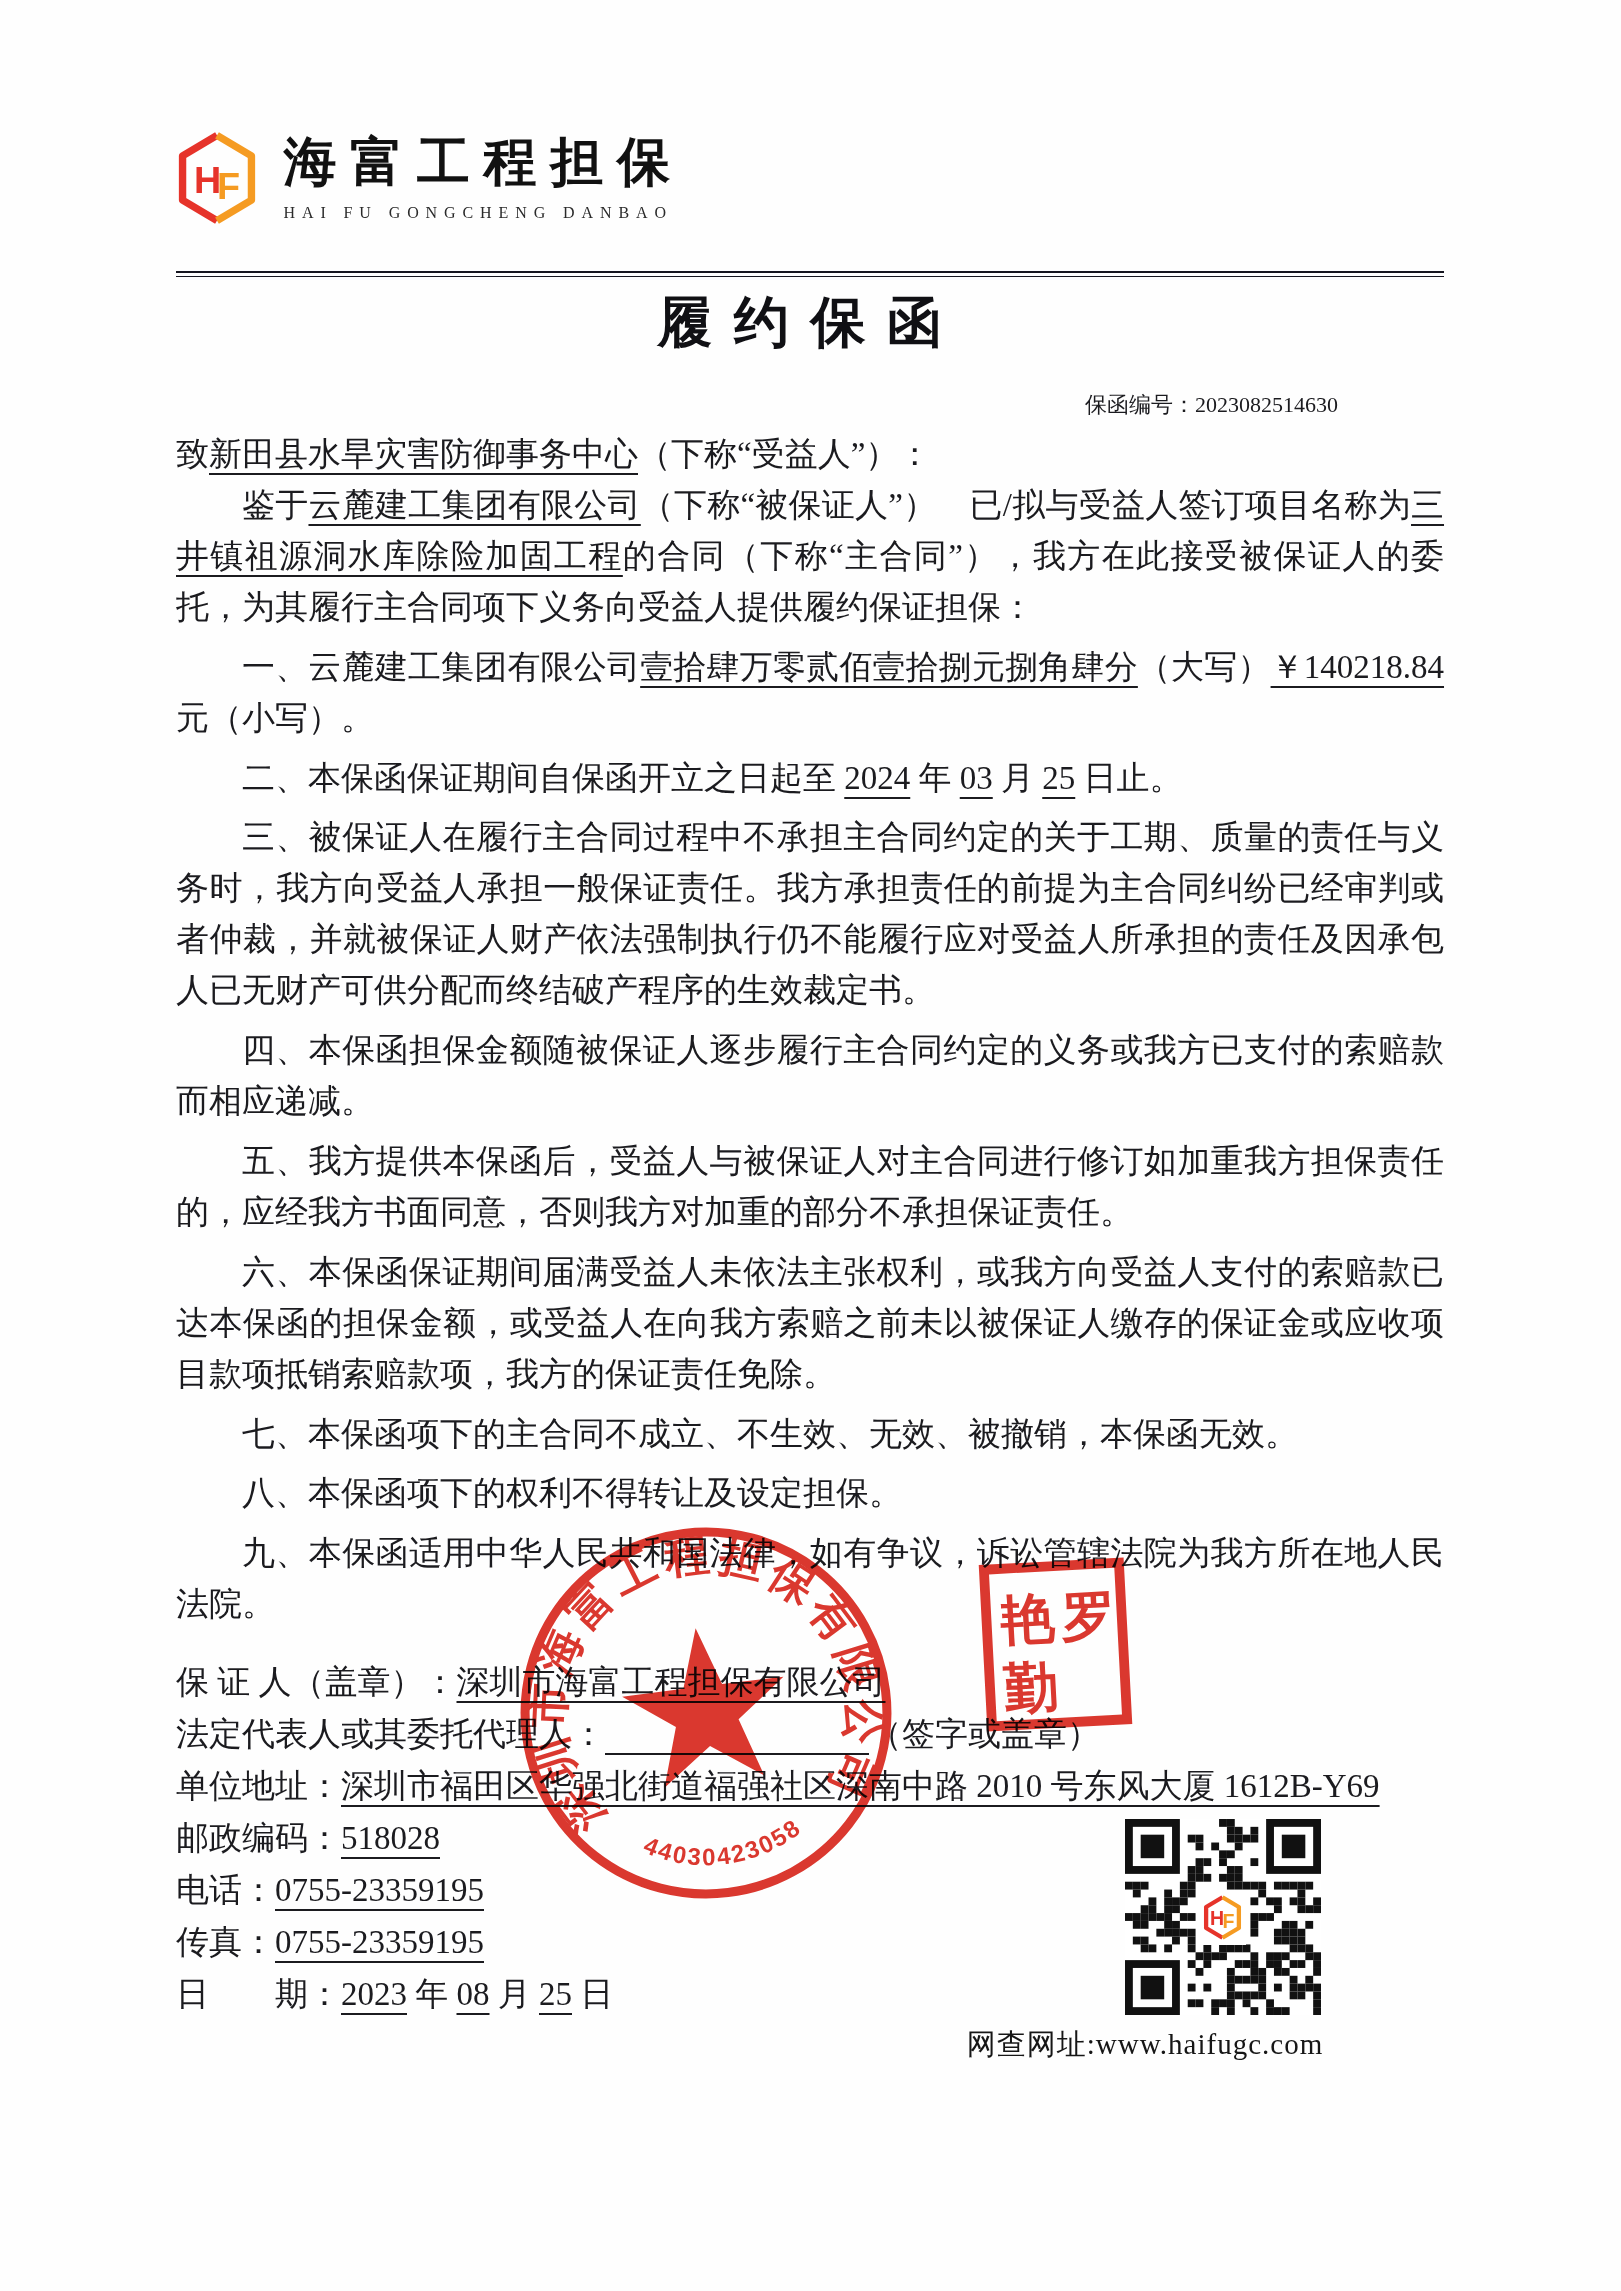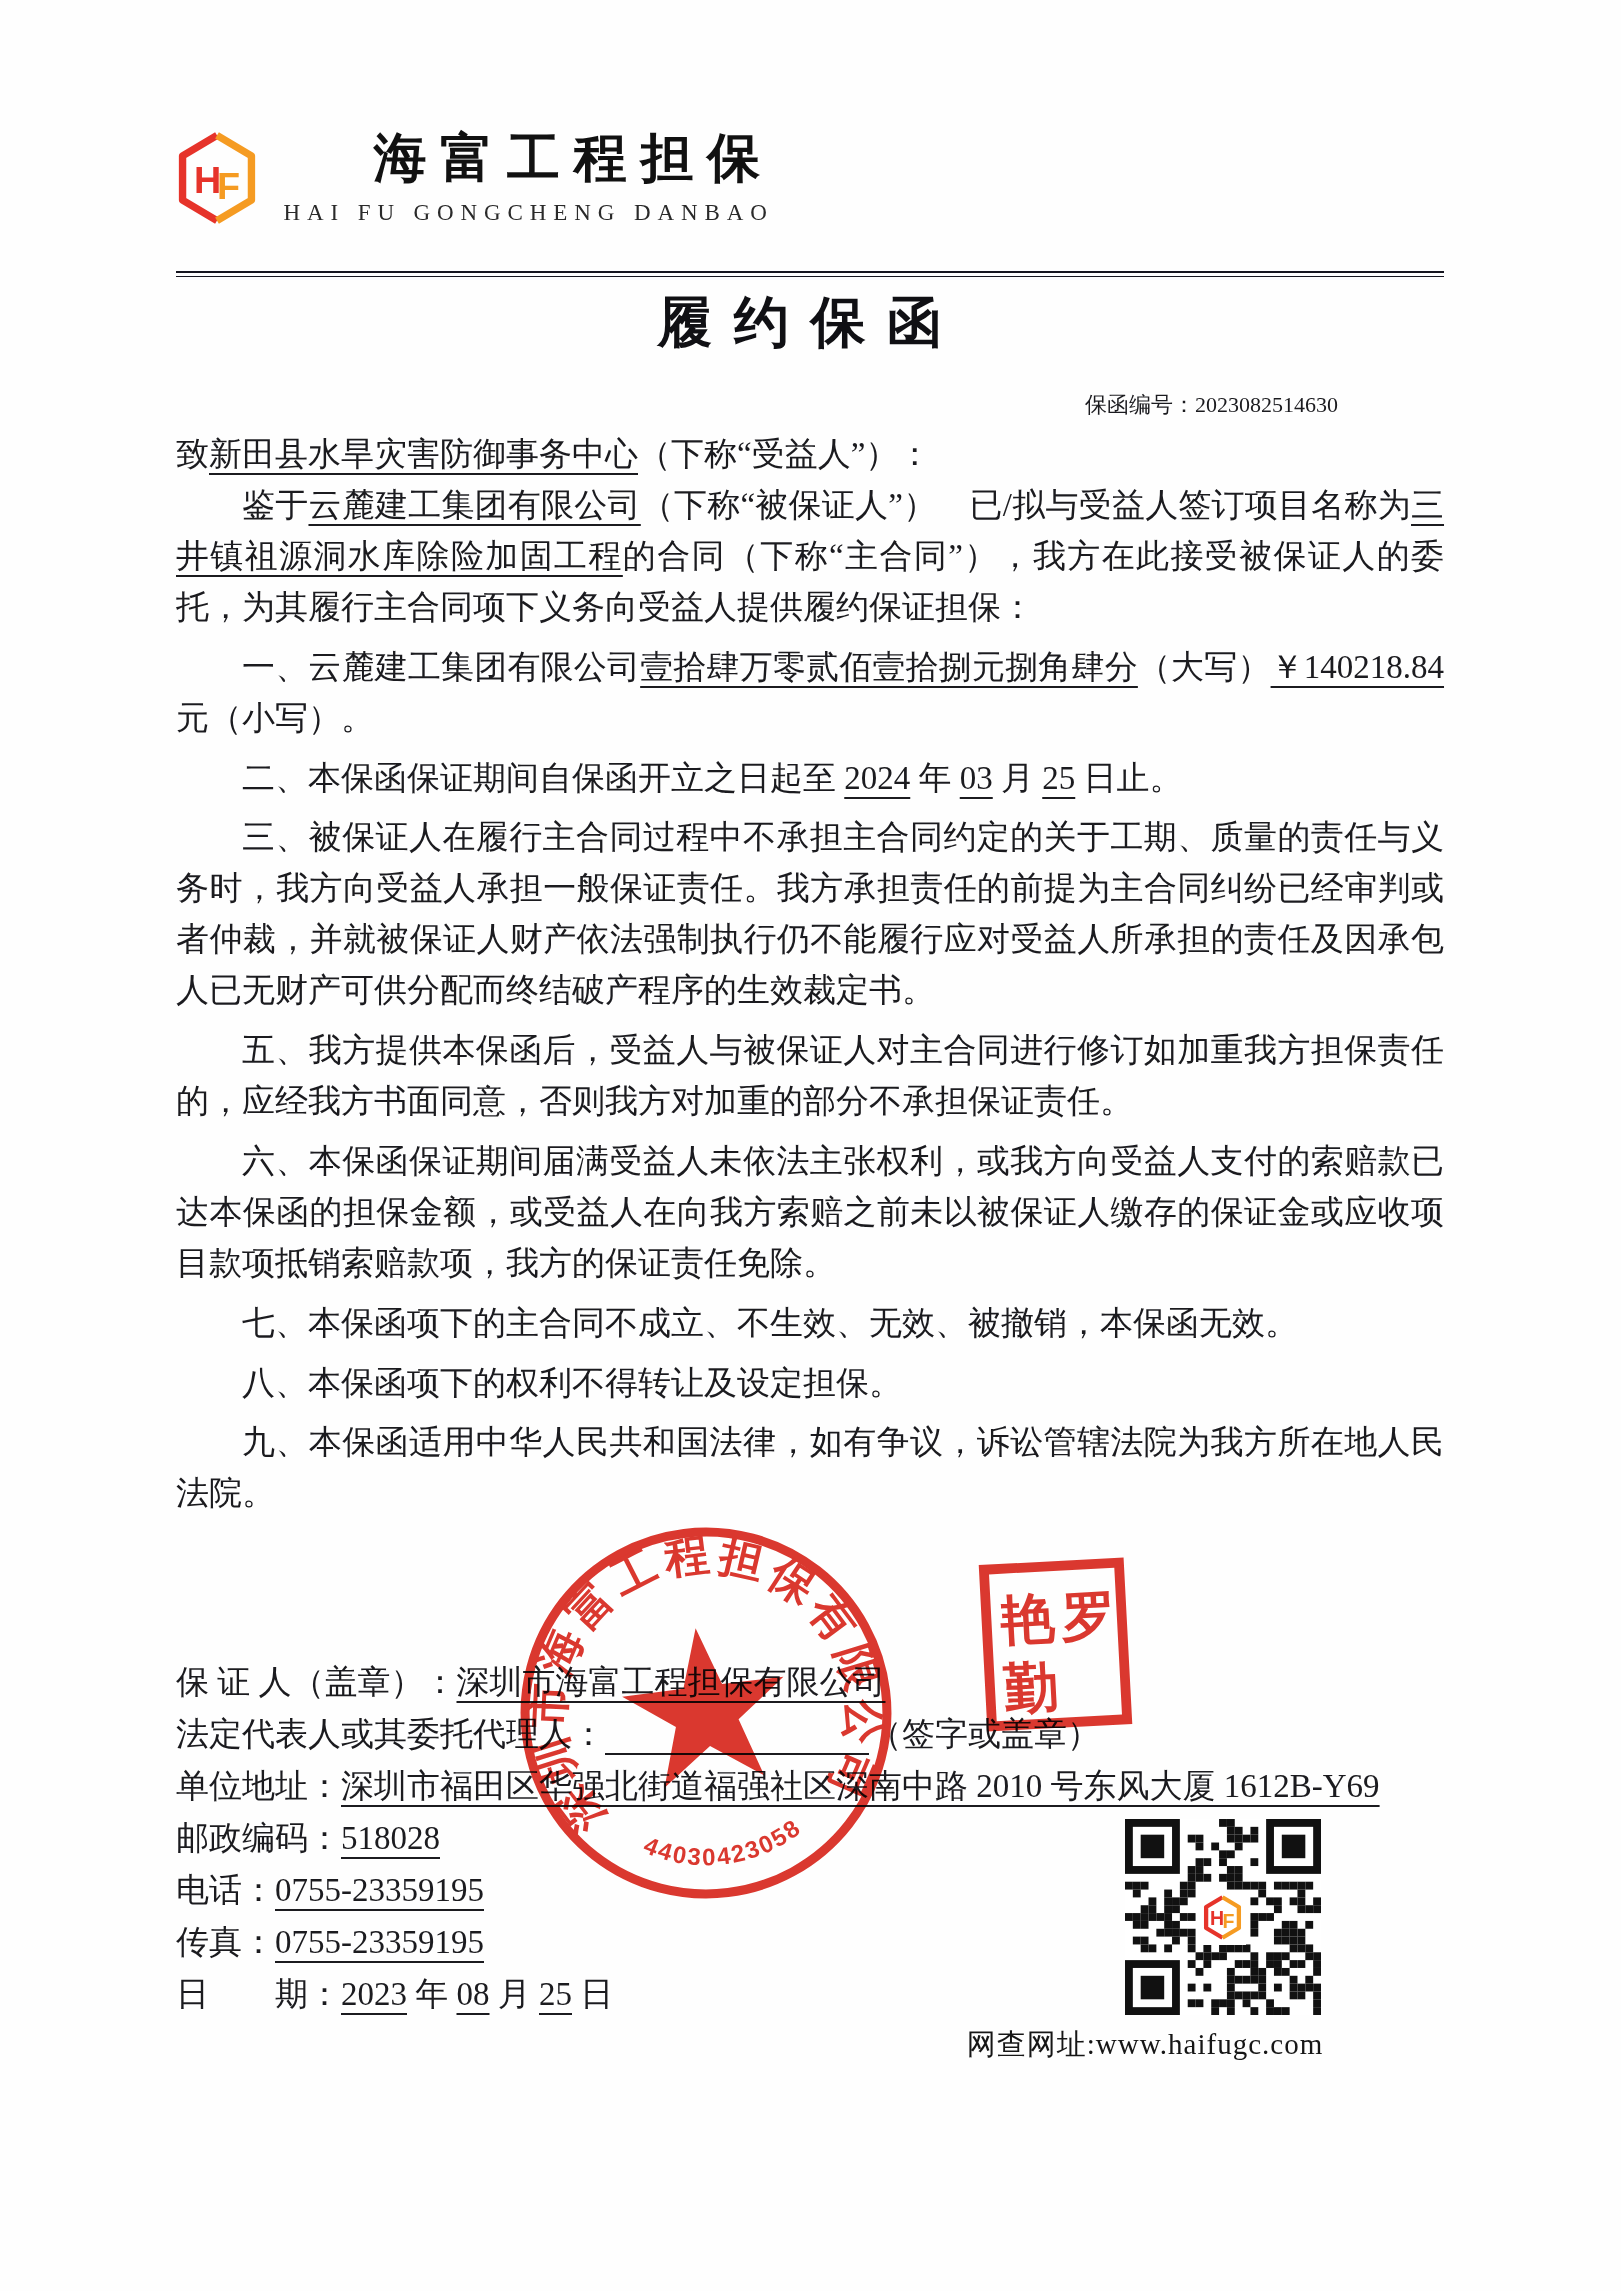--- a/index.html
+++ b/index.html
@@ -16,21 +16,21 @@
   
   .letterhead{position:absolute;left:176px;top:94px;width:1268px;}
   .brand-row{display:flex;align-items:center;gap:25.5px;height:167px;}
   .logo-icon{width:82px;height:110px;flex:0 0 auto;}
   .brand-text .cn{
     font-family:"Liberation Sans","DejaVu Sans",sans-serif;
     font-weight:bold;font-size:53px;letter-spacing:13.7px;color:#111;line-height:1.1;text-align:right;
   }
   .brand-text .py{
     font-family:"Liberation Serif","DejaVu Serif",serif;
-    font-size:23px;letter-spacing:6.9px;color:#2a2a2a;margin-top:13.7px;
+    font-size:16px;letter-spacing:6.9px;color:#2a2a2a;margin-top:13.7px;
   }
   .head-rule{margin-top:9.8px;border-top:2.9px solid #15151f;border-bottom:1px solid #15151f;height:5.9px;}
   
   .doc-title{
     position:absolute;left:0;top:286px;width:100%;
     text-align:center;font-size:55px;font-weight:600;letter-spacing:21.6px;color:#101014;
   }
   .doc-no{
     position:absolute;left:188px;top:390px;width:1268px;
     text-align:right;padding-right:118px;font-size:22px;
@@ -85,20 +85,21 @@
 
   <div class="doc-title">履约保函</div>
   <div class="doc-no"><span>保函编号：</span><span>2023082514630</span></div>
 
   <div class="body-text">
     <p><span>致</span><span class="u">新田县水旱灾害防御事务中心</span><span>（下称“受益人”）：</span></p>
     <p class="ind"><span>鉴于</span><span class="u">云麓建工集团有限公司</span><span>（下称“被保证人”）　已/拟与受益人签订项目名称为</span><span class="u">三井镇祖源洞水库除险加固工程</span><span>的合同（下称“主合同”），我方在此接受被保证人的委托，为其履行主合同项下义务向受益人提供履约保证担保：</span></p>
     <p class="ind gap"><span>一、云麓建工集团有限公司</span><span class="u">壹拾肆万零贰佰壹拾捌元捌角肆分</span><span>（大写）</span><span class="u">￥140218.84</span><span> 元（小写）。</span></p>
     <p class="ind gap"><span>二、本保函保证期间自保函开立之日起至 </span><span class="u">2024</span><span> 年 </span><span class="u">03</span><span> 月 </span><span class="u">25</span><span> 日止。</span></p>
     <p class="ind gap"><span>三、被保证人在履行主合同过程中不承担主合同约定的关于工期、质量的责任与义务时，我方向受益人承担一般保证责任。我方承担责任的前提为主合同纠纷已经审判或者仲裁，并就被保证人财产依法强制执行仍不能履行应对受益人所承担的责任及因承包人已无财产可供分配而终结破产程序的生效裁定书。</span></p>
+    <p class="ind gap"><span>四、本保函担保金额随被保证人逐步履行主合同约定的义务或我方已支付的索赔款而相应递减。</span></p>
     <p class="ind gap"><span>五、我方提供本保函后，受益人与被保证人对主合同进行修订如加重我方担保责任的，应经我方书面同意，否则我方对加重的部分不承担保证责任。</span></p>
     <p class="ind gap"><span>六、本保函保证期间届满受益人未依法主张权利，或我方向受益人支付的索赔款已达本保函的担保金额，或受益人在向我方索赔之前未以被保证人缴存的保证金或应收项目款项抵销索赔款项，我方的保证责任免除。</span></p>
     <p class="ind gap"><span>七、本保函项下的主合同不成立、不生效、无效、被撤销，本保函无效。</span></p>
     <p class="ind gap"><span>八、本保函项下的权利不得转让及设定担保。</span></p>
     <p class="ind gap"><span>九、本保函适用中华人民共和国法律，如有争议，诉讼管辖法院为我方所在地人民法院。</span></p>
   </div>
 
   <div class="sig-block">
     <div class="sig-row"><span>保 证 人（盖章）：</span><span><span class="u">深圳市海富工程担保有限公司</span></span></div>
     <div class="sig-row"><span>法定代表人或其委托代理人：</span><span><span class="u">　　　　　　　　</span><span>（签字或盖章）</span></span></div>

